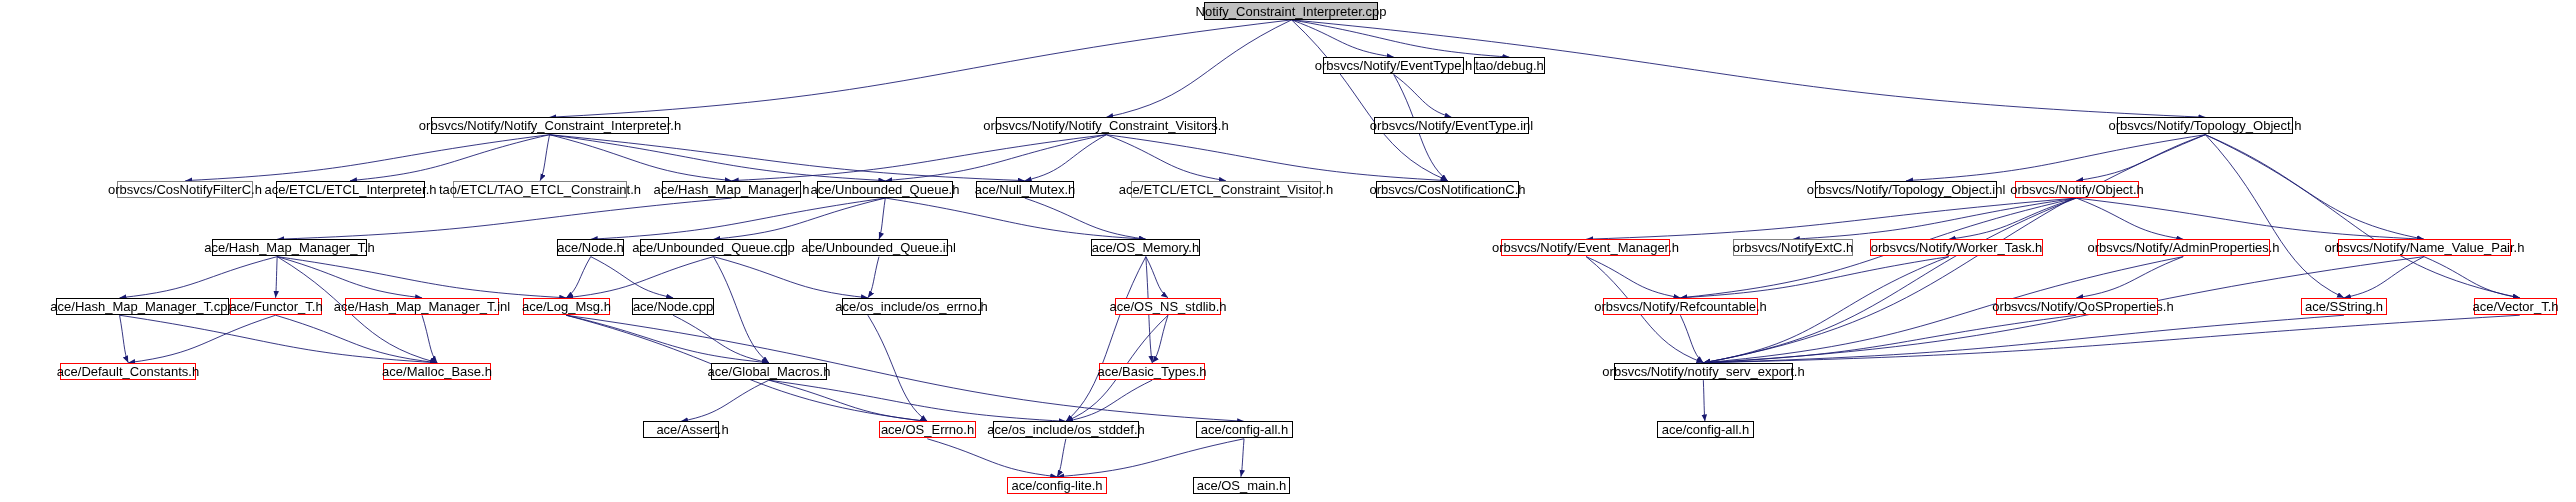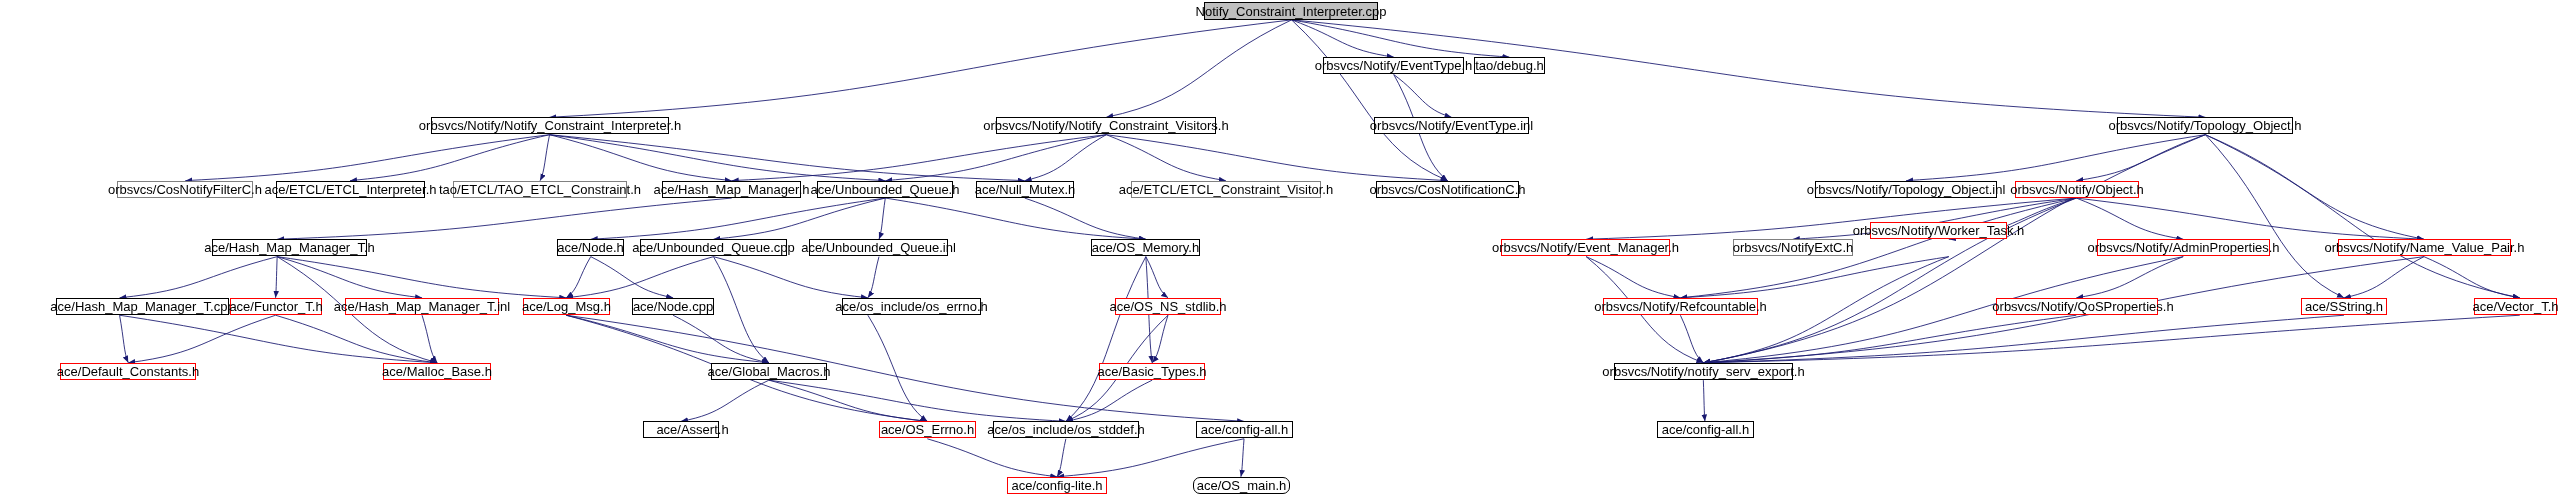--- a/index.html
+++ b/index.html
@@ -132,21 +132,21 @@
       <div class="node black" style="left: 1376px; top: 181px; width: 143px; height: 17.4px;">orbsvcs/CosNotificationC.h</div>
       <div class="node black" style="left: 1815px; top: 181px; width: 182px; height: 17.4px;">orbsvcs/Notify/Topology_Object.inl</div>
       <div class="node red" style="left: 2015px; top: 181px; width: 124px; height: 17.4px;">orbsvcs/Notify/Object.h</div>
       <div class="node black" style="left: 212px; top: 239px; width: 155px; height: 17.4px;">ace/Hash_Map_Manager_T.h</div>
       <div class="node black" style="left: 557px; top: 239px; width: 67px; height: 17.4px;">ace/Node.h</div>
       <div class="node black" style="left: 640px; top: 239px; width: 147px; height: 17.4px;">ace/Unbounded_Queue.cpp</div>
       <div class="node black" style="left: 809px; top: 239px; width: 139px; height: 17.4px;">ace/Unbounded_Queue.inl</div>
       <div class="node black" style="left: 1091px; top: 239px; width: 109px; height: 17.4px;">ace/OS_Memory.h</div>
       <div class="node red" style="left: 1501px; top: 239px; width: 169px; height: 17.4px;">orbsvcs/Notify/Event_Manager.h</div>
       <div class="node gray" style="left: 1733px; top: 239px; width: 120px; height: 17.4px;">orbsvcs/NotifyExtC.h</div>
-      <div class="node red" style="left: 1870px; top: 222px; width: 137px; height: 17.4px;">orbsvcs/Notify/Worker_Task.h</div>
+      <div class="node red" style="left: 1870px; top: 239px; width: 173px; height: 17.4px;">orbsvcs/Notify/Worker_Task.h</div>
       <div class="node red" style="left: 2097px; top: 239px; width: 173px; height: 17.4px;">orbsvcs/Notify/AdminProperties.h</div>
       <div class="node red" style="left: 2338px; top: 239px; width: 173px; height: 17.4px;">orbsvcs/Notify/Name_Value_Pair.h</div>
       <div class="node black" style="left: 33px; top: 298px; width: 173px; height: 17.4px; margin-left: 23px;">ace/Hash_Map_Manager_T.cpp</div>
       <div class="node red" style="left: 230px; top: 298px; width: 92px; height: 17.4px;">ace/Functor_T.h</div>
       <div class="node red" style="left: 345px; top: 298px; width: 154px; height: 17.4px;">ace/Hash_Map_Manager_T.inl</div>
       <div class="node red" style="left: 523px; top: 298px; width: 87px; height: 17.4px;">ace/Log_Msg.h</div>
       <div class="node black" style="left: 632px; top: 298px; width: 82px; height: 17.4px;">ace/Node.cpp</div>
       <div class="node black" style="left: 798px; top: 298px; width: 139px; height: 17.4px; margin-left: 44px;">ace/os_include/os_errno.h</div>
       <div class="node red" style="left: 1115px; top: 298px; width: 106px; height: 17.4px;">ace/OS_NS_stdlib.h</div>
       <div class="node red" style="left: 1603px; top: 298px; width: 155px; height: 17.4px;">orbsvcs/Notify/Refcountable.h</div>
@@ -157,16 +157,16 @@
       <div class="node red" style="left: 383px; top: 363px; width: 108px; height: 17.4px;">ace/Malloc_Base.h</div>
       <div class="node black" style="left: 711px; top: 363px; width: 116px; height: 17.4px;">ace/Global_Macros.h</div>
       <div class="node red" style="left: 1099px; top: 363px; width: 106px; height: 17.4px;">ace/Basic_Types.h</div>
       <div class="node black" style="left: 1614px; top: 363px; width: 179px; height: 17.4px;">orbsvcs/Notify/notify_serv_export.h</div>
       <div class="node black" style="left: 643px; top: 421px; width: 76px; height: 17.4px; padding-left: 23px;">ace/Assert.h</div>
       <div class="node red" style="left: 879px; top: 421px; width: 97px; height: 17.4px;">ace/OS_Errno.h</div>
       <div class="node black" style="left: 993px; top: 421px; width: 146px; height: 17.4px;">ace/os_include/os_stddef.h</div>
       <div class="node black" style="left: 1196px; top: 421px; width: 97px; height: 17.4px;">ace/config-all.h</div>
       <div class="node black" style="left: 1657px; top: 421px; width: 97px; height: 17.4px;">ace/config-all.h</div>
       <div class="node red" style="left: 1007px; top: 477px; width: 100px; height: 17.4px;">ace/config-lite.h</div>
-      <div class="node black" style="left: 1193px; top: 477px; width: 97px; height: 17.4px; border-radius: 7px;">ace/OS_main.h</div>
+      <div class="node black" style="left: 1193px; top: 477px; width: 97px; height: 17.4px;">ace/OS_main.h</div>
     </div>
 </div>
 
 
 </body></html>

